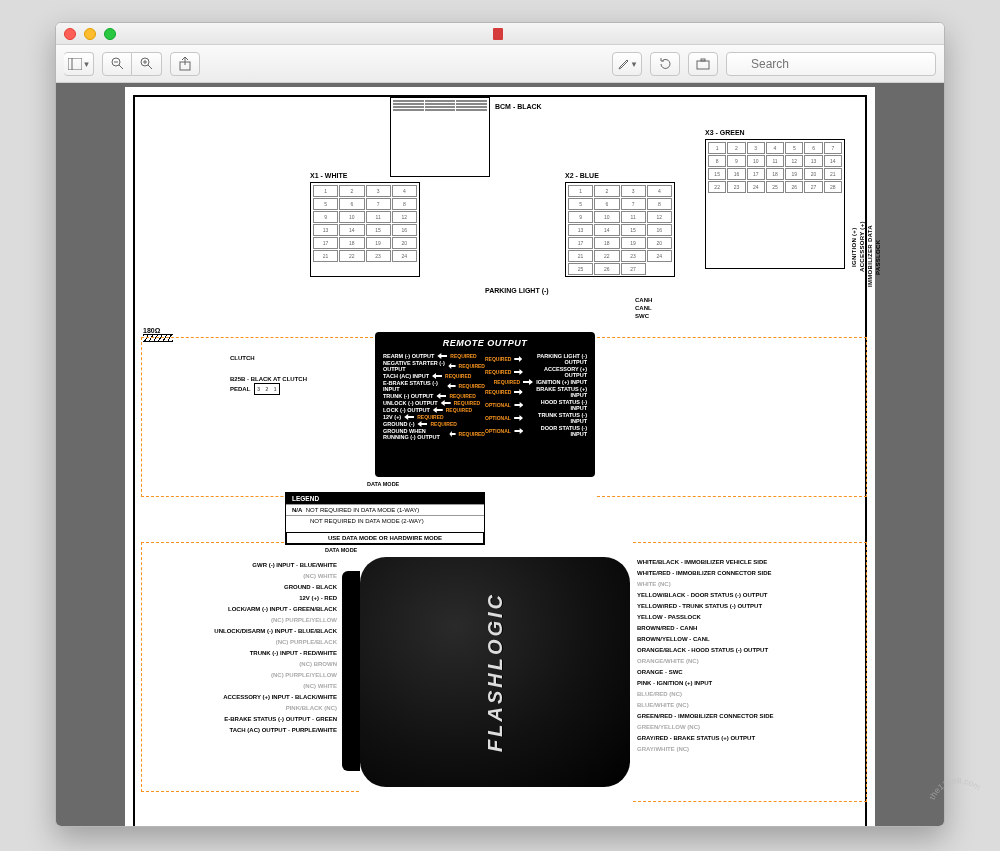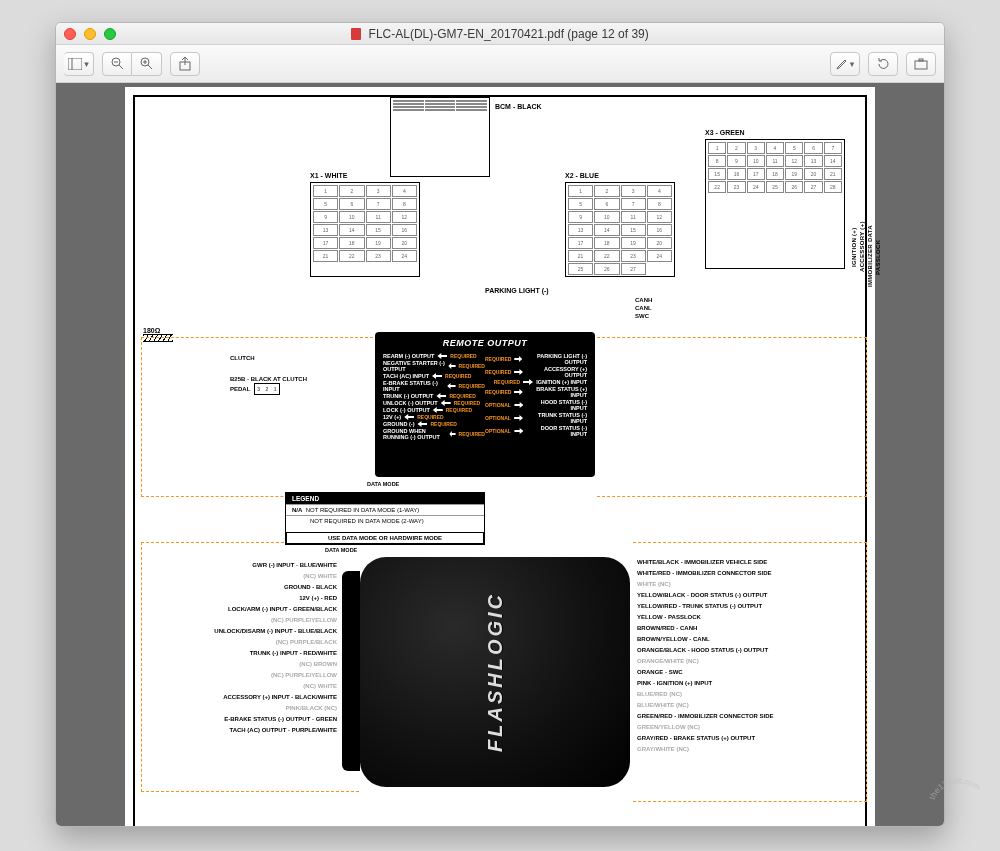--- a/index.html
+++ b/index.html
@@ -101,21 +101,20 @@
 <div class="window">
 
   <div class="titlebar">
     <div class="traffic">
       <div class="dot red"></div>
       <div class="dot yellow"></div>
       <div class="dot green"></div>
     </div>
     <div class="titlebar-title">
       <span class="pdf-icon"></span>
-      <span>FLC-AL(DL)-GM7-EN_20170421.pdf (page 12 of 39)</span>
     </div>
   </div>
 
   <div class="toolbar">
     <div class="tbtn-group">
       <div class="tbtn">
         <svg width="14" height="12" viewBox="0 0 14 12">
             <rect x="0" y="0" width="14" height="12" fill="none" stroke="#666"></rect>
             <line x1="4" y1="0" x2="4" y2="12" stroke="#666"></line>
           </svg>
@@ -161,20 +160,27 @@
           <polyline points="2,1 2,4 5,4" fill="none" stroke="#666"></polyline>
         </svg>
     </div>
     <div class="tbtn">
       <svg width="14" height="12" viewBox="0 0 14 12">
           <rect x="1" y="3" width="12" height="8" fill="none" stroke="#666"></rect>
           <rect x="5" y="1" width="4" height="2" fill="none" stroke="#666"></rect>
         </svg>
     </div>
 
+    <div class="search-wrap" style="position:relative;">
+      <svg class="search-icon" viewBox="0 0 14 14">
+          <circle cx="6" cy="6" r="4.5" fill="none" stroke="#8a8a8a" stroke-width="1.4"></circle>
+          <line x1="9.5" y1="9.5" x2="13" y2="13" stroke="#8a8a8a" stroke-width="1.4"></line>
+        </svg>
+      <input class="search" placeholder="Search" style="">
+    </div>
   </div>
 
   <div class="viewer">
     <div class="page">
       <div class="diagram">
 
         <div class="conn conn-bcm">
           <div class="conn-grid">
               <div class="conn-cell"></div>
               <div class="conn-cell"></div>

